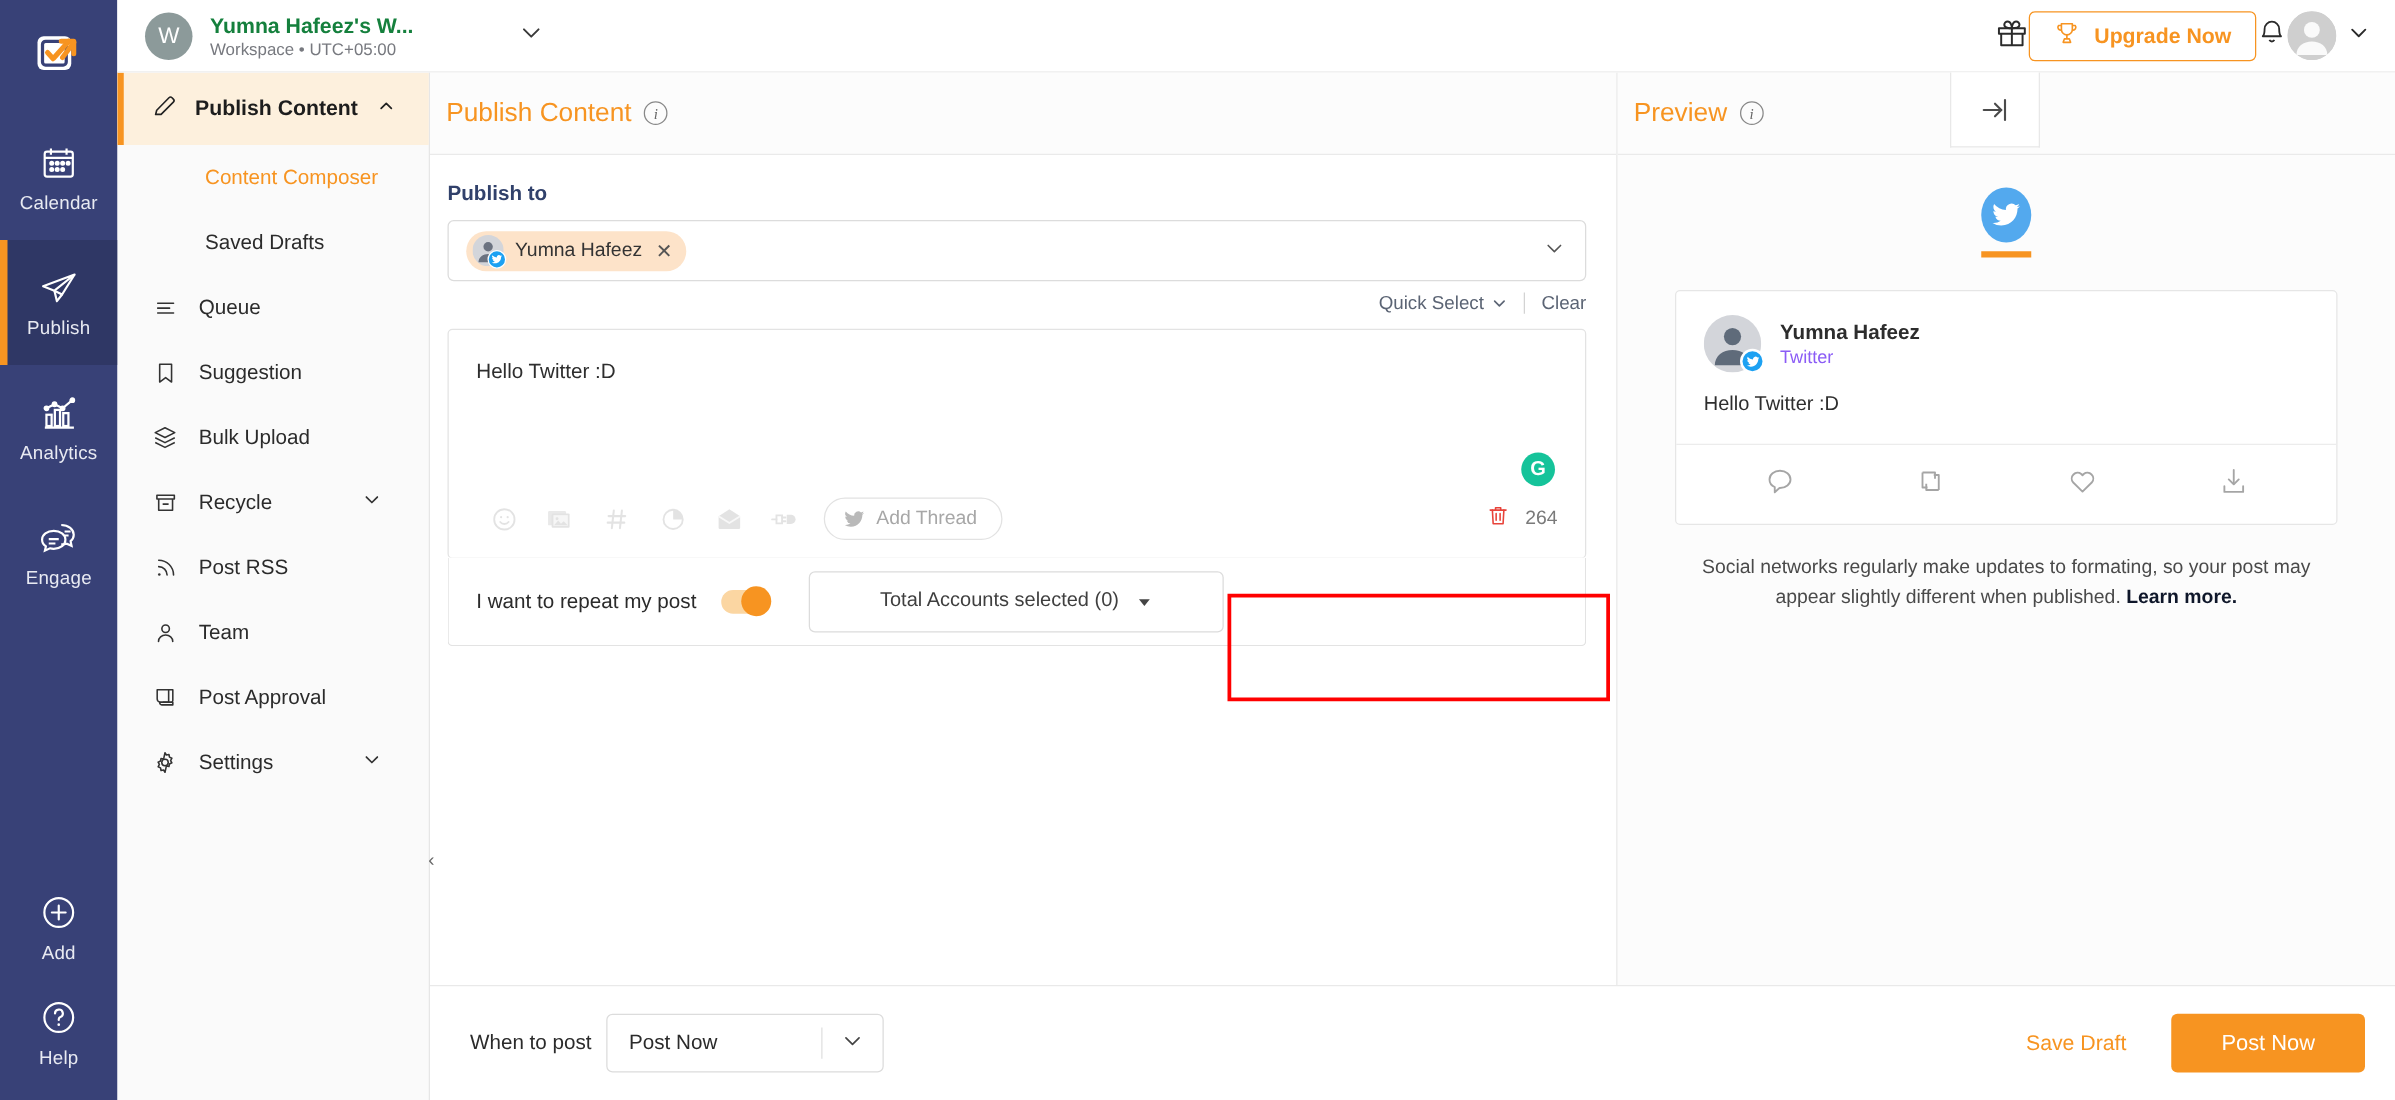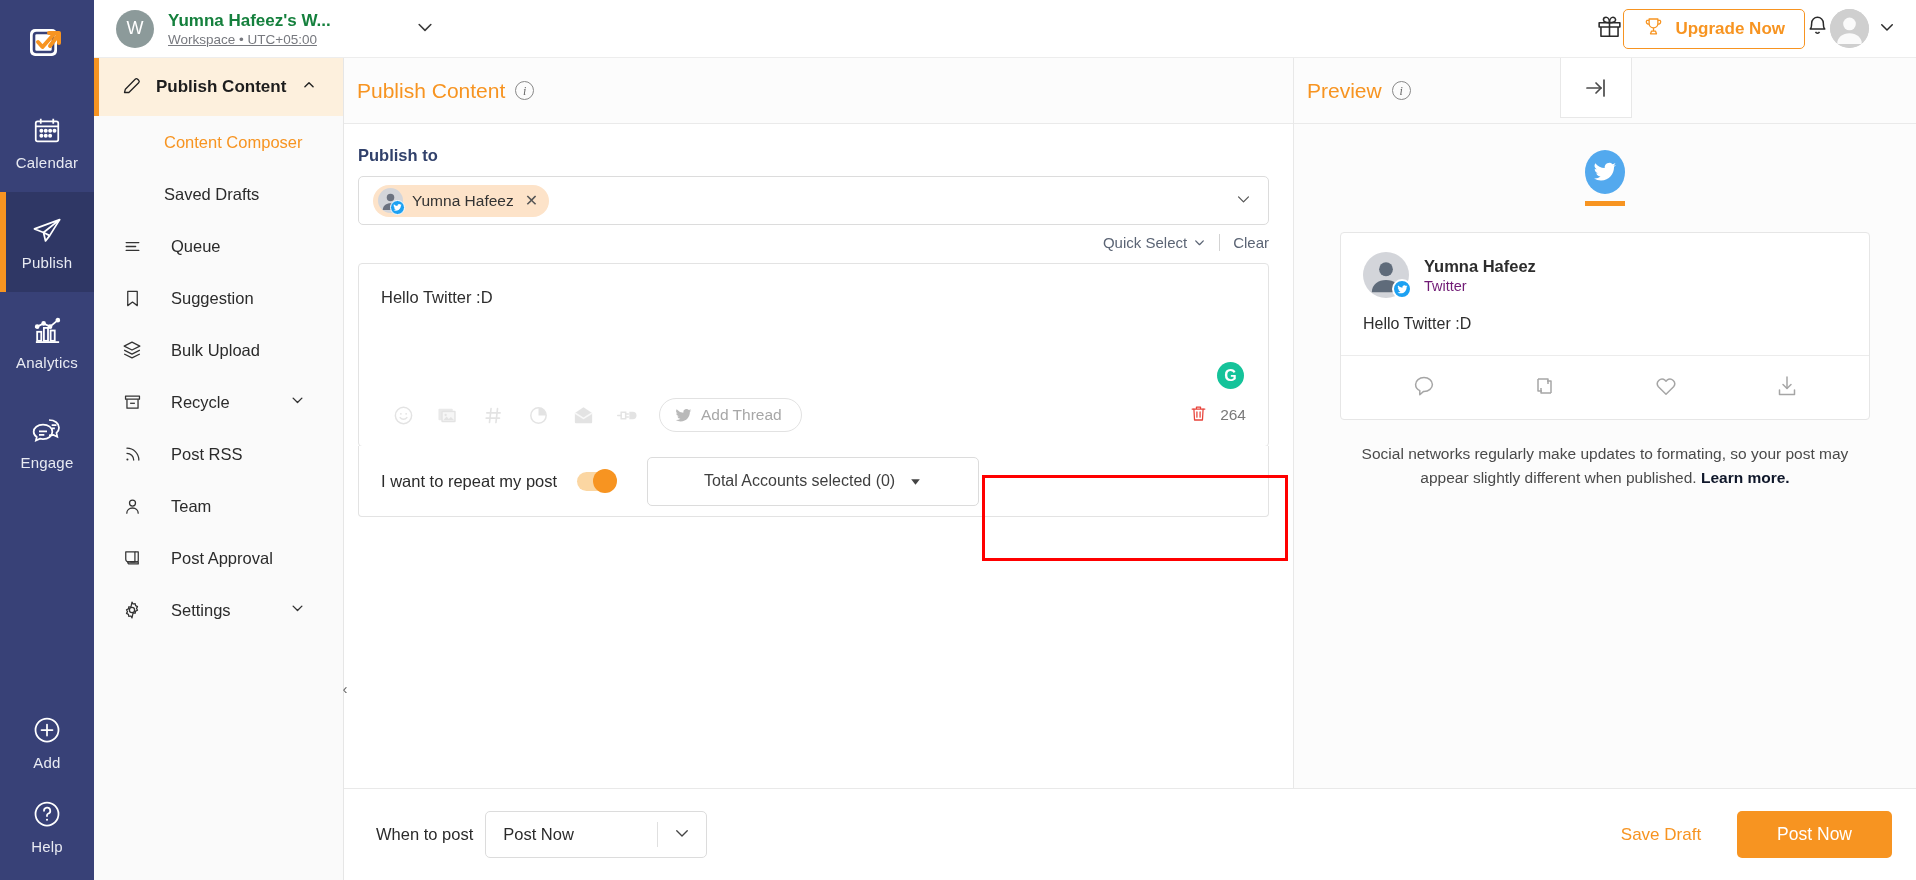--- a/index.html
+++ b/index.html
@@ -57,21 +57,21 @@
     content: ""; position: absolute; left: 0; top: 0; bottom: 0; width: 5px; background: #f79421;
   }
   .subnav-head .sh-label { font-size: 17px; font-weight: bold; color: #1d1d1d; }
   .subnav-sub {
     padding-left: 70px; height: 52px; display: flex; align-items: center;
     font-size: 16.5px; cursor: pointer;
   }
   .subnav-sub.selected { color: #f79421; }
   .subnav-sub.plain { color: #2b2b2b; }
   .subnav-item {
-    height: 52px; display: flex; align-items: center; gap: 28px;
+    height: 52px; display: flex; align-items: center; gap: 16px;
     padding-left: 27px; font-size: 16.5px; color: #2b2b2b; cursor: pointer;
     position: relative;
   }
   .subnav-item .sn-icon { width: 22px; display: flex; align-items:center; justify-content:center; }
   .subnav-item .sn-caret { position: absolute; right: 38px; top: 50%; transform: translateY(-50%); }
 
   
   .main {
     flex: 1; height: 880px; display: flex; flex-direction: column;
     position: relative; background: #fff;
@@ -193,21 +193,21 @@
     width: 40px; height: 44px; border-radius: 50%; background: #53a9ee;
     display: flex; align-items: center; justify-content: center;
   }
   .tw-underline { width: 40px; height: 5px; background: #f79421; margin-top: 7px; }
   .preview-card {
     border: 1px solid #e6e6e6; border-radius: 4px; background: #fff;
   }
   .pc-head { display: flex; align-items: center; gap: 15px; padding: 19px 22px 0 22px; }
   .pc-avatar { position: relative; width: 46px; height: 46px; }
   .pc-name { font-size: 16.5px; font-weight: bold; color: #2d2d2d; }
-  .pc-net { font-size: 14.5px; color: #701a75; margin-top: 2px; }
+  .pc-net { font-size: 14.5px; color: #8b5cf6; margin-top: 2px; }
   .pc-text { padding: 17px 22px 22px 22px; font-size: 16px; color: #2e2e2e; }
   .pc-actions {
     border-top: 1px solid #ececec; height: 64px;
     display: flex; align-items: center; justify-content: space-around; padding: 0 22px;
   }
   .pc-actions .pa { cursor: pointer; opacity: .6; }
   .preview-note {
     margin-top: 22px; text-align: center; font-size: 15.5px; color: #4a4a4a;
     line-height: 1.55; padding: 0 20px;
   }
@@ -220,21 +220,21 @@
     border-bottom: 1px solid #ededed; z-index: 20;
   }
   .ws {
     display: flex; align-items: center; gap: 14px; margin-left: 22px; cursor: pointer;
   }
   .ws-avatar {
     width: 38px; height: 38px; border-radius: 50%; background: #8c9a9a;
     color: #fff; font-size: 18px; display: flex; align-items: center; justify-content: center;
   }
   .ws-title { font-size: 17px; font-weight: bold; color: #15803d; }
-  .ws-sub { font-size: 13.5px; color: #77797f; margin-top: 1px; text-decoration: underline; }
+  .ws-sub { font-size: 13.5px; color: #77797f; margin-top: 1px; }
   .ws-caret { margin-left: 70px; cursor: pointer; }
   .top-right { margin-left: auto; display: flex; align-items: center; margin-right: 20px; }
   .upgrade-btn {
     display: flex; align-items: center; gap: 11px;
     border: 1.4px solid #f79421; border-radius: 5px;
     height: 40px; padding: 0 19px; color: #f79421; font-size: 17px; font-weight: bold;
     cursor: pointer; background: #fff;
   }
   .top-avatar {
     width: 39px; height: 39px; border-radius: 50%; background: #cfcfcf; overflow: hidden;

